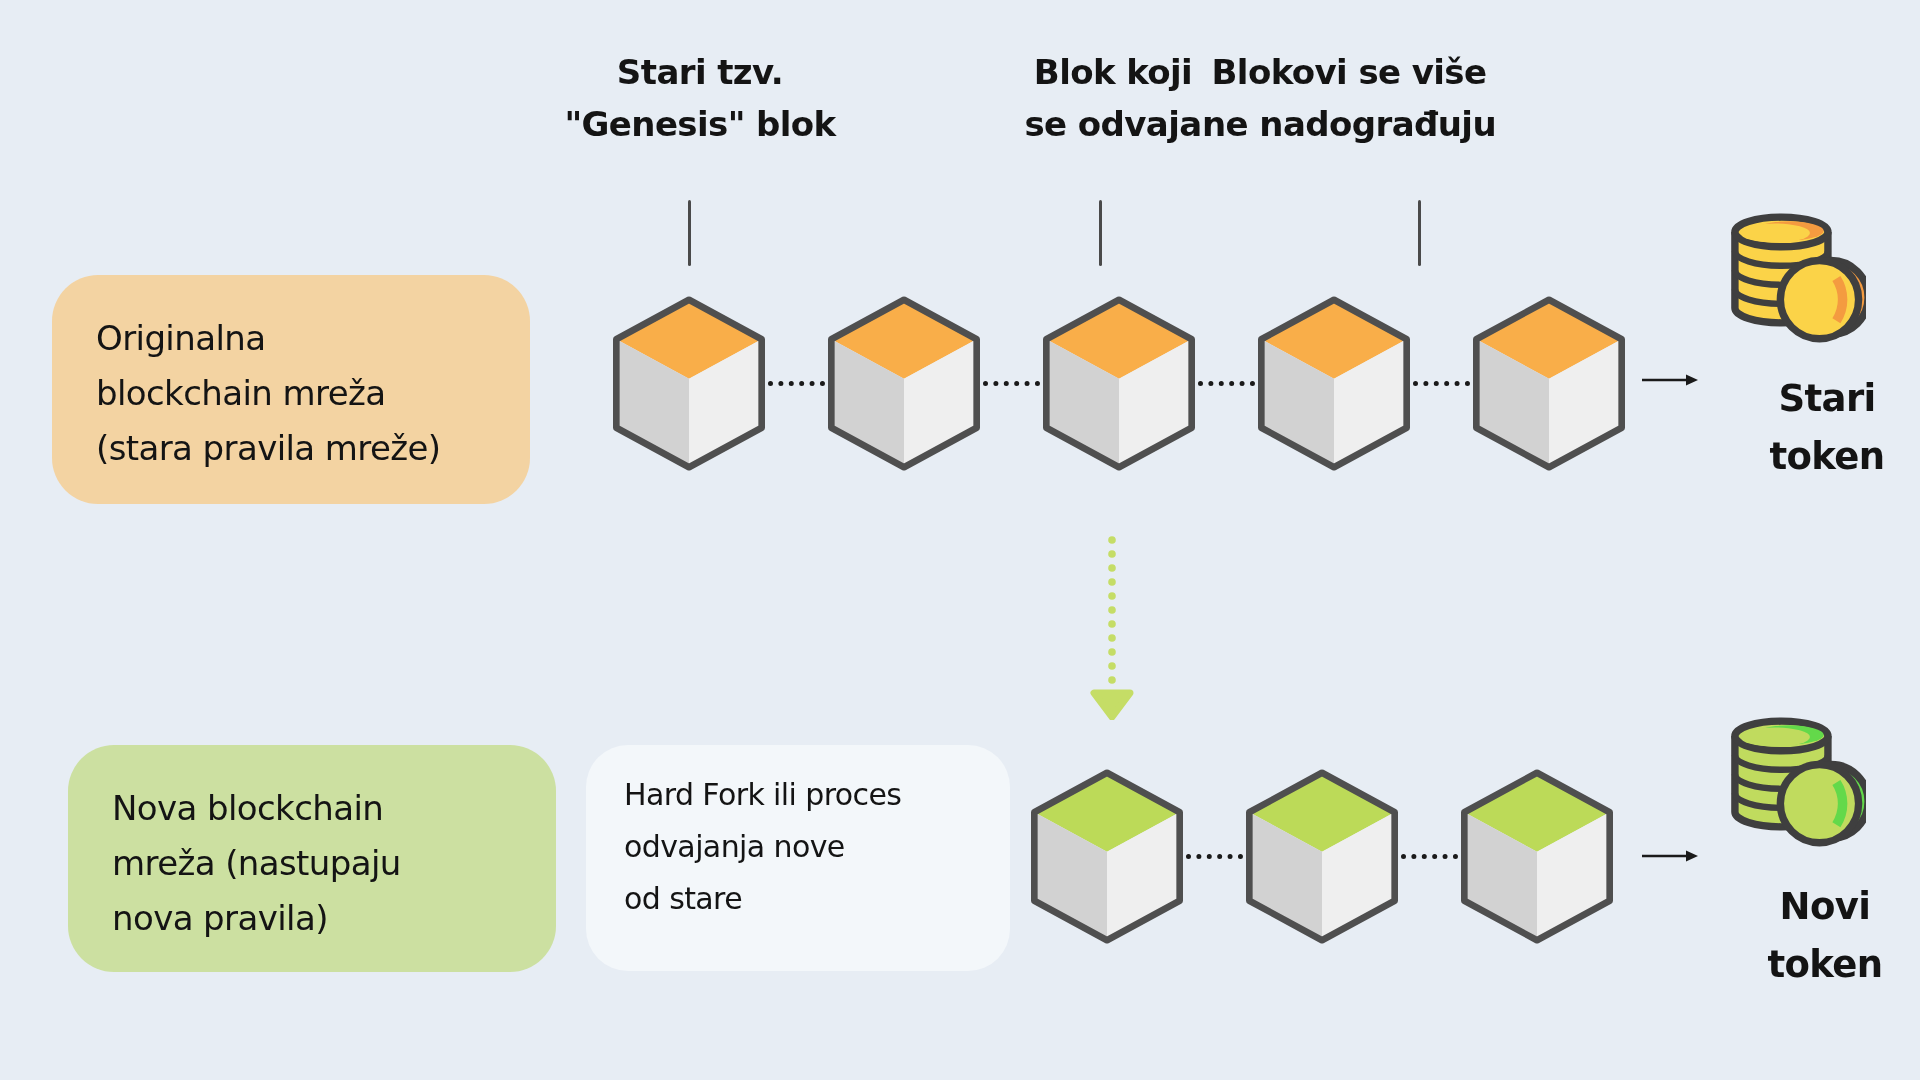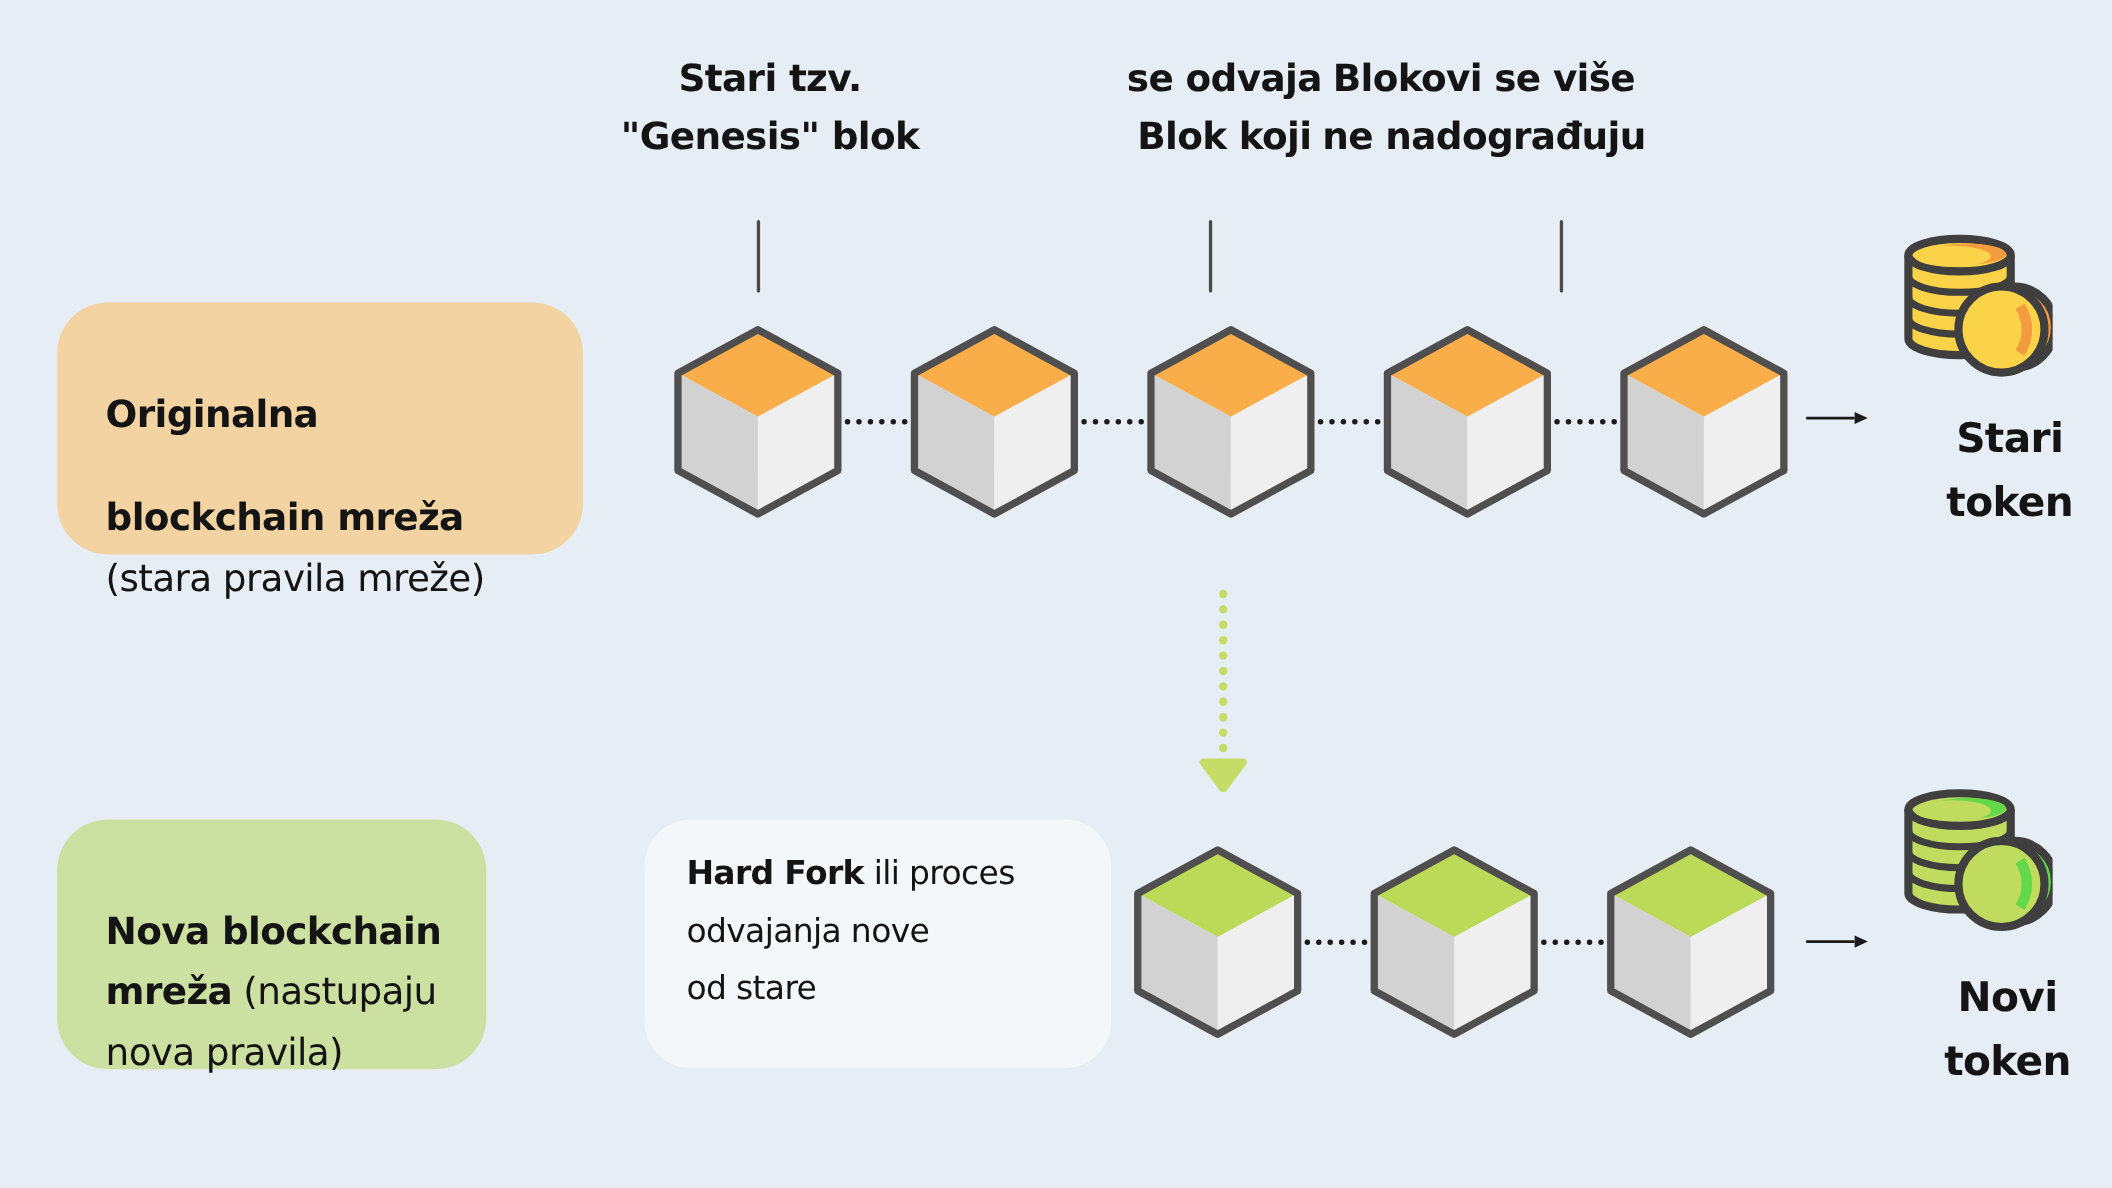--- a/index.html
+++ b/index.html
@@ -25,26 +25,26 @@
     background:#4A4A4A;border-radius:2px;
   }
 
   
   .round-box{
     position:absolute;border-radius:46px;
     padding:36px 30px 0 44px;box-sizing:border-box;
     font-size:34px;line-height:55px;letter-spacing:-0.6px;
   }
   .box-original{left:52px;top:275px;width:478px;height:229px;background:var(--original-box-bg);}
-  .box-new{left:52px;top:745px;width:390px;height:227px;background:var(--new-box-bg);}
+  .box-new{left:68px;top:745px;width:488px;height:227px;background:var(--new-box-bg);}
   .box-hardfork{
     left:586px;top:745px;width:424px;height:226px;background:var(--hard-fork-box-bg);
     border-radius:42px;padding:24px 24px 0 38px;font-size:30px;line-height:52px;
   }
-  .b{font-weight:700;margin-top:39px;}
+  .b{font-weight:400;}
   .box-line{white-space:nowrap;}
 
   
   .chain{position:absolute;display:flex;align-items:center;height:177px;}
   .chain-old{left:610px;top:295px;}
   .chain-new{left:1028px;top:768px;}
   .cube{width:158px;height:177px;flex:0 0 auto;}
   .cube-svg{display:block;width:158px;height:177px;}
   .connector{
     width:57px;height:0;flex:0 0 auto;
@@ -71,22 +71,22 @@
 </head>
 <body>
 
 <div class="canvas">
 
   <div class="top-label" style="left:700px">
     <div>Stari tzv.</div>
     <div>"Genesis" blok</div>
   </div>
   <div class="top-label" style="left:1113px">
+    <div>Blok koji</div>
     <div>se odvaja</div>
-    <div>Blok koji</div>
   </div>
   <div class="top-label" style="left:1349px">
     <div>Blokovi se više</div>
     <div>ne nadograđuju</div>
   </div>
 
   <div class="tick" style="left:688px"></div>
   <div class="tick" style="left:1099px"></div>
   <div class="tick" style="left:1418px"></div>
 

